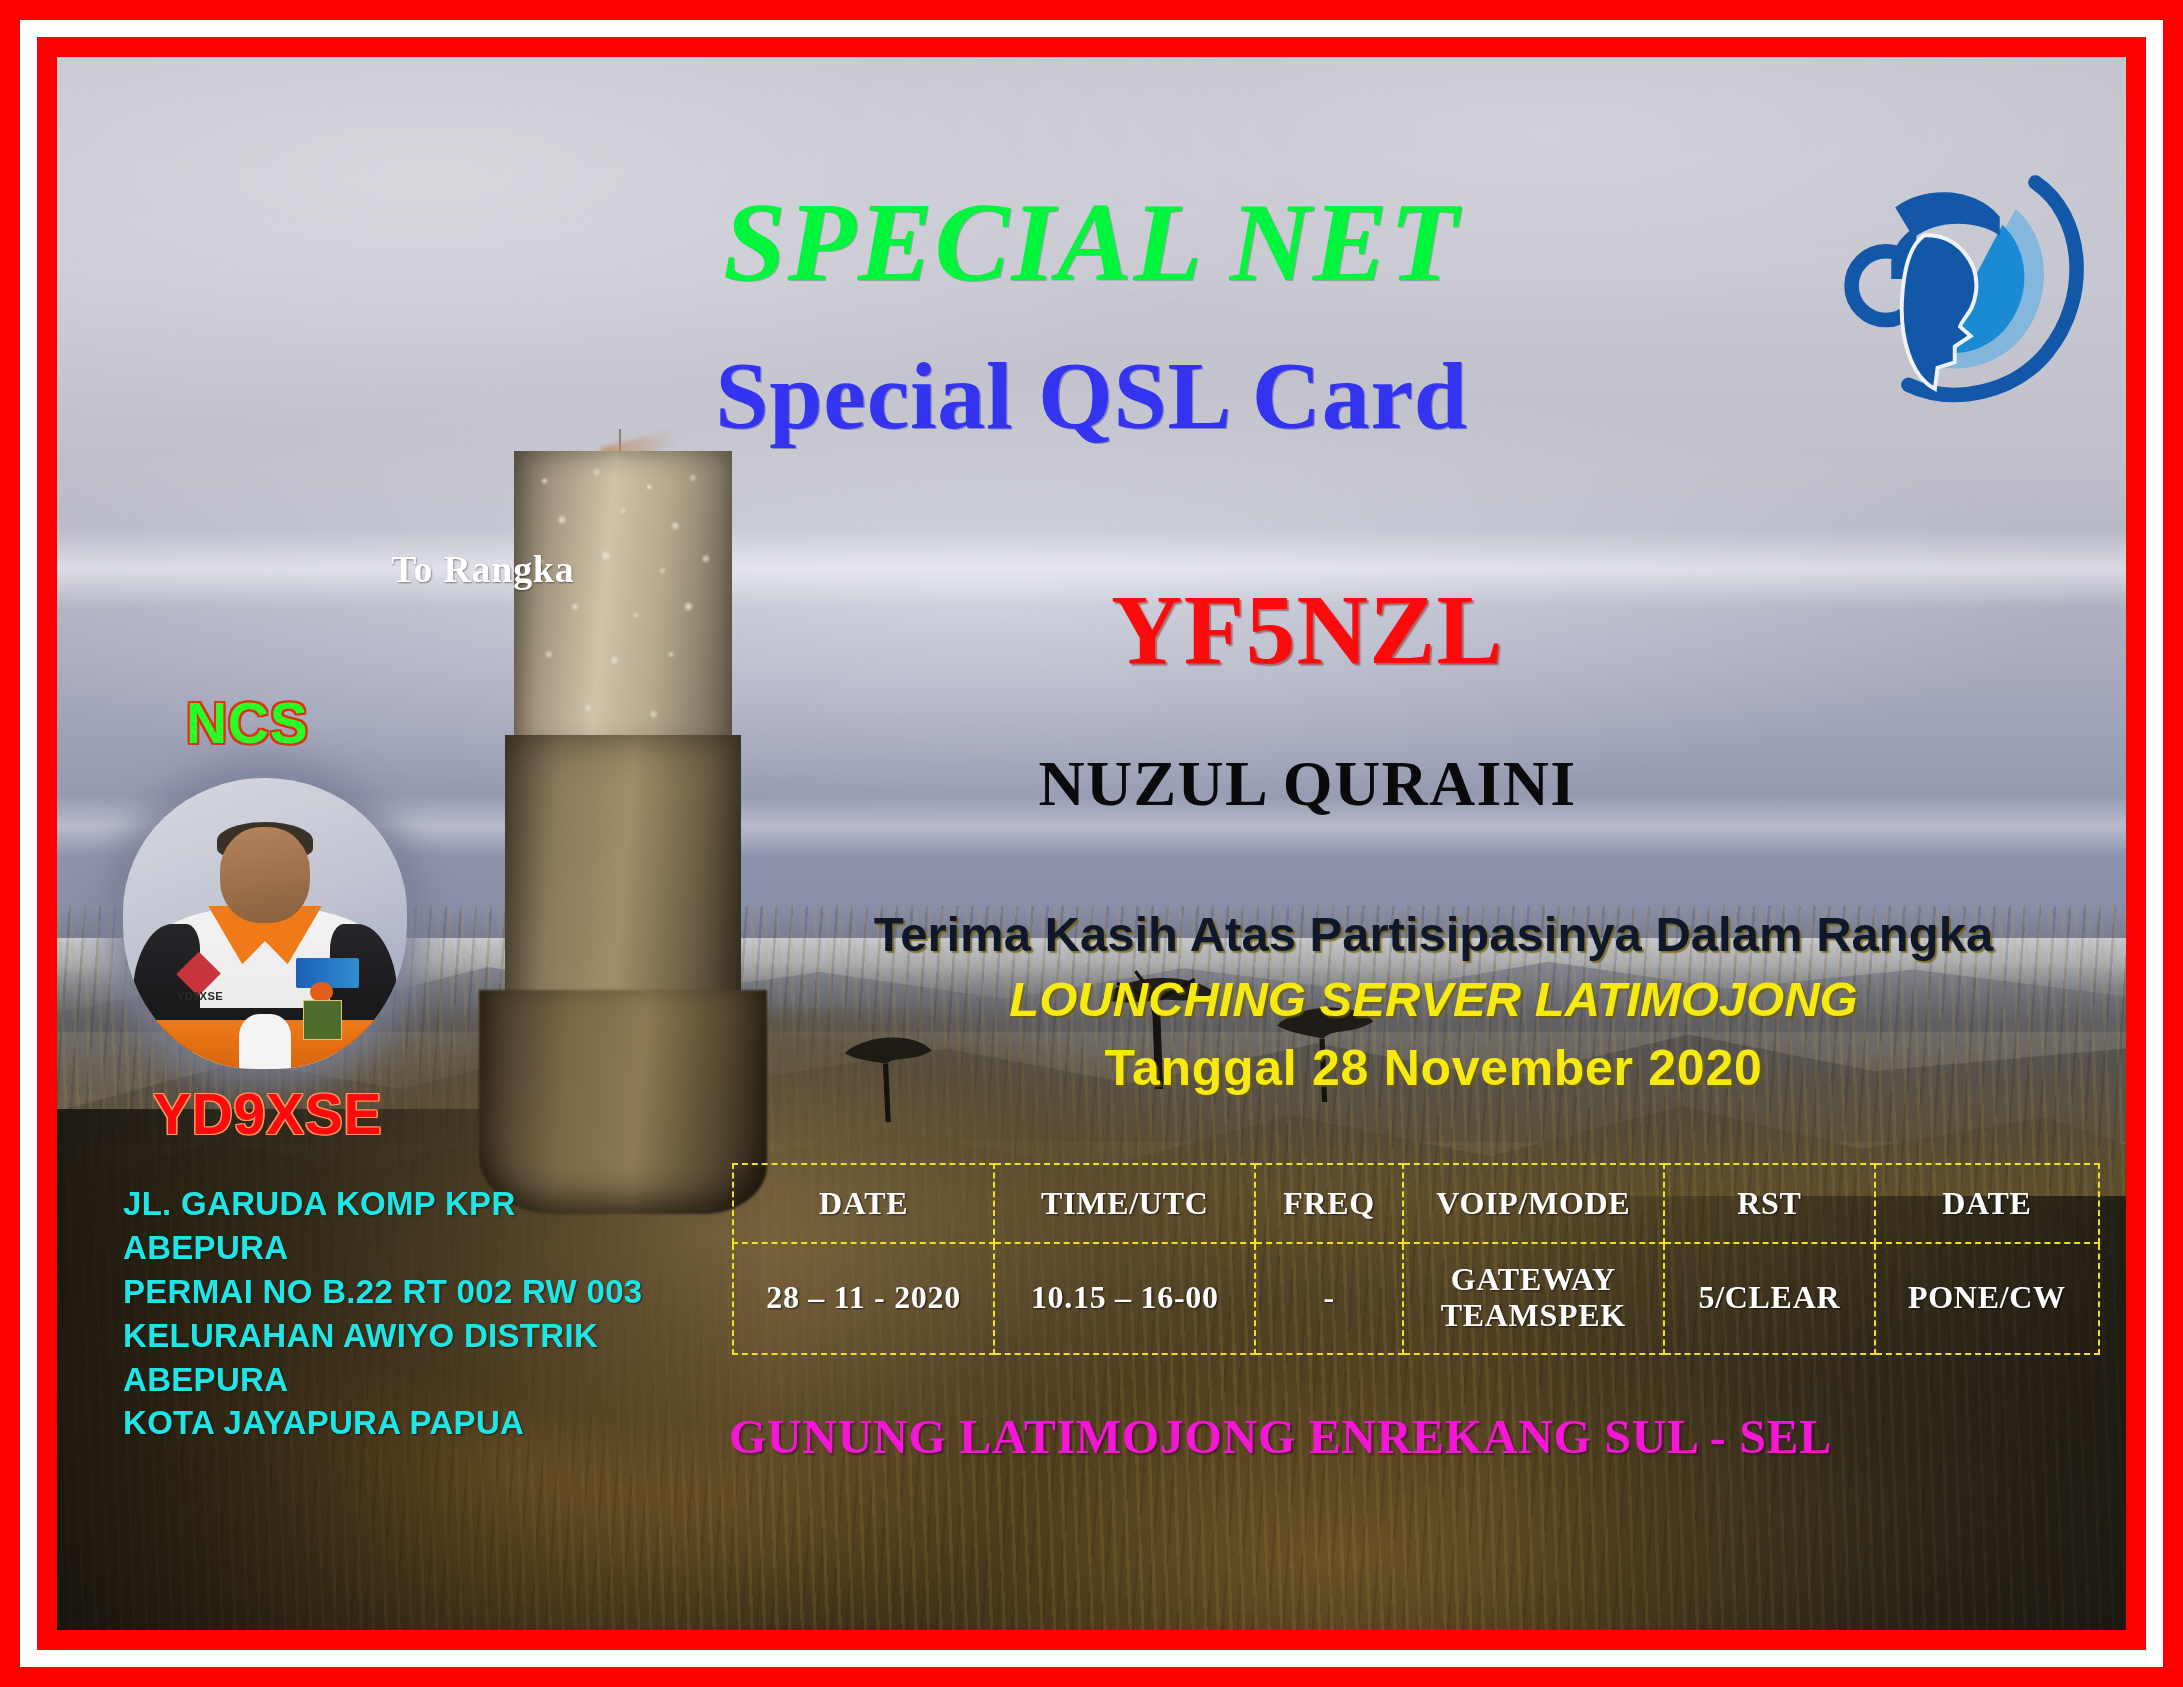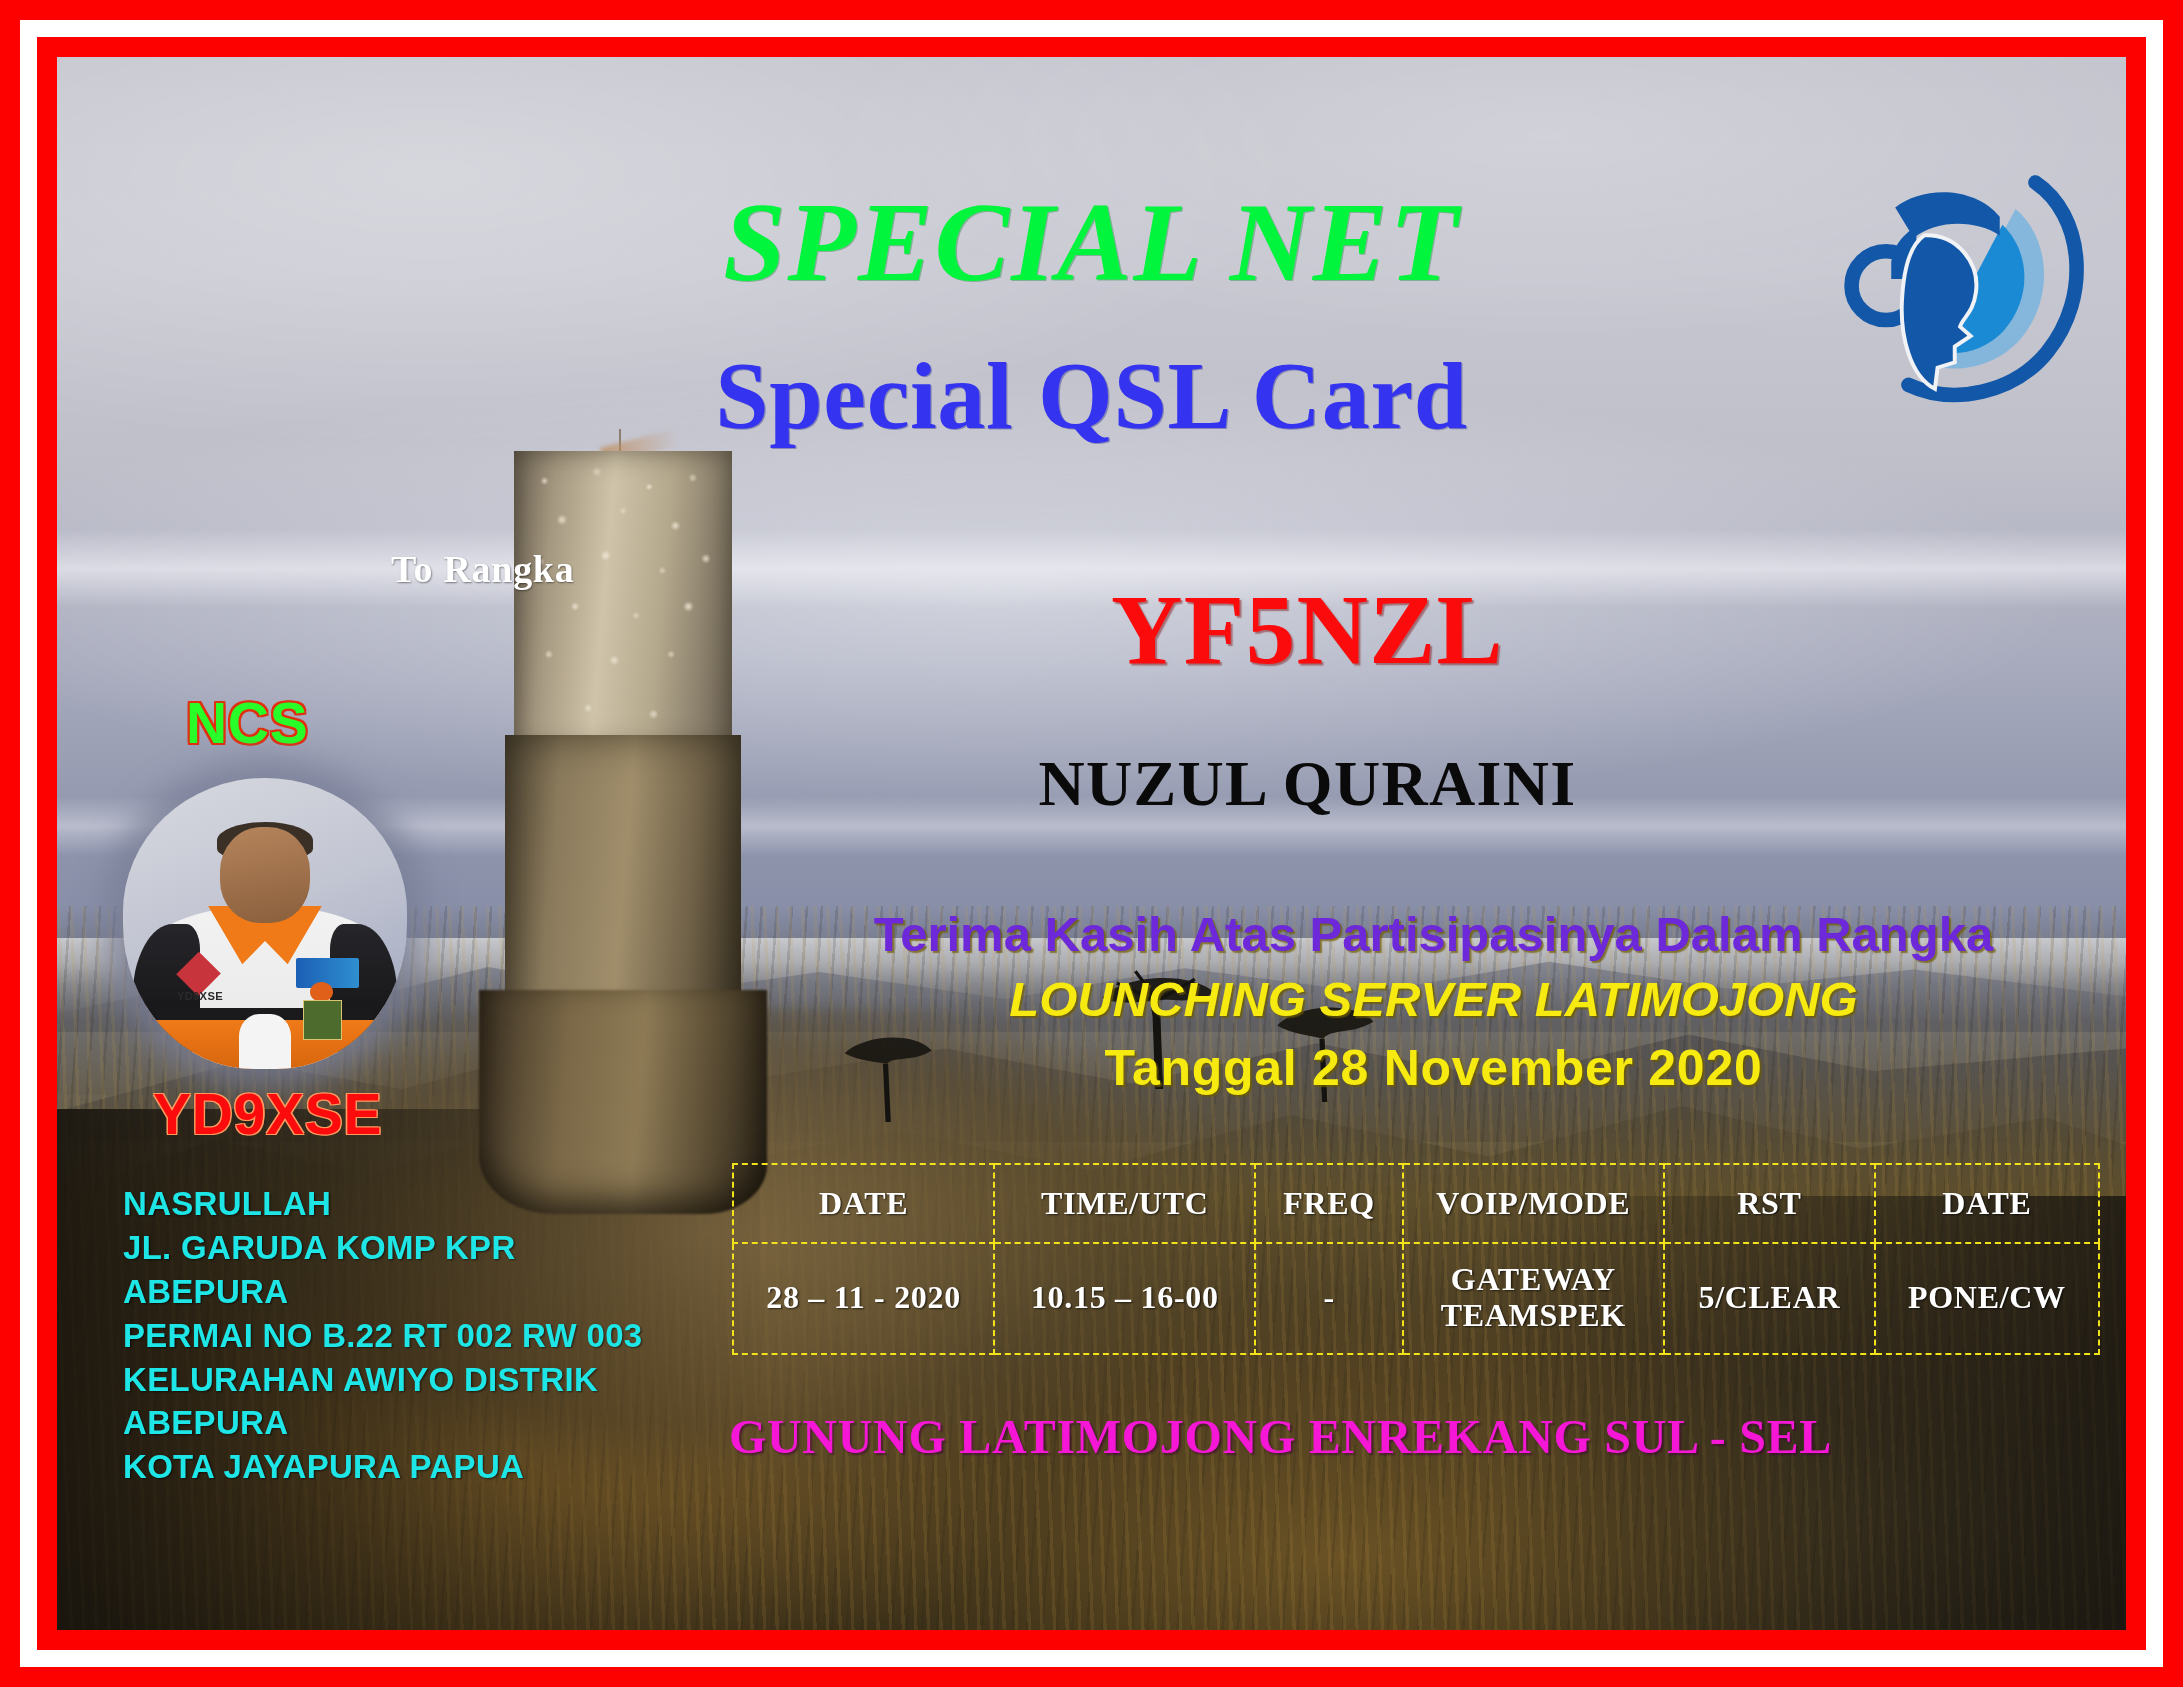--- a/index.html
+++ b/index.html
@@ -111,21 +111,21 @@
   .t-callsign{left:867px;right:0;top:523px;width:767px;text-align:center;
     font-family:"Liberation Serif",serif;font-weight:bold;font-size:99px;
     color:#fb0b0b;letter-spacing:1.3px;line-height:1;
     text-shadow:2px 2px 1.3px rgba(120,0,0,.45);}
   .t-name{left:867px;top:695px;width:767px;text-align:center;
     font-family:"Liberation Serif",serif;font-weight:bold;font-size:64px;
     color:#0a0a0a;letter-spacing:1.3px;line-height:1;}
 
   .t-thanks{left:715px;top:853px;width:1323px;text-align:center;
     font-family:"Liberation Sans",sans-serif;font-weight:bold;font-size:49px;
-    color:#6d28d9;letter-spacing:0px;line-height:1;
+    color:#0f172a;letter-spacing:0px;line-height:1;
     text-shadow:2px 2px 1.3px rgba(110,92,0,.75);}
   .t-lounch{left:715px;top:918px;width:1323px;text-align:center;
     font-family:"Liberation Sans",sans-serif;font-weight:bold;font-style:italic;font-size:49px;
     color:#f7ea10;letter-spacing:0px;line-height:1;
     text-shadow:2px 2px 1.3px rgba(110,92,0,.75);}
   .t-tanggal{left:715px;top:986px;width:1323px;text-align:center;
     font-family:"Liberation Sans",sans-serif;font-weight:bold;font-size:50px;
     color:#f7ea10;letter-spacing:0.7px;line-height:1;
     text-shadow:2px 2px 1.3px rgba(110,92,0,.75);}
 
@@ -304,21 +304,20 @@
       <div class="ph-badgeR"></div>
       <div class="ph-reel"></div>
       <div class="ph-idcard"></div>
       <div class="ph-hair"></div>
       <div class="ph-head"></div>
       <div class="ph-textYD">YD9XSE</div>
     </div>
     <div class="ov t-yd9xse">YD9XSE</div>
 
     <div class="ov addr">
-      <div>NASRULLAH</div>
       <div>JL. GARUDA KOMP KPR</div>
       <div>ABEPURA</div>
       <div>PERMAI NO B.22 RT 002 RW 003</div>
       <div>KELURAHAN AWIYO DISTRIK</div>
       <div>ABEPURA</div>
       <div>KOTA JAYAPURA PAPUA</div>
     </div>
 
     <div class="ov qso">
       <table>

